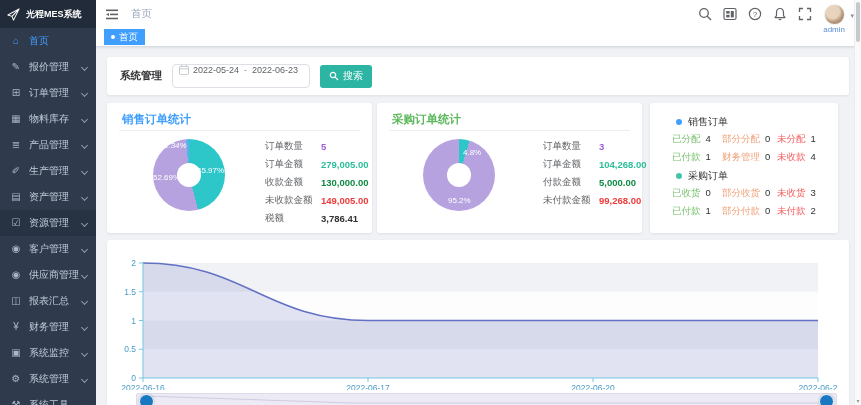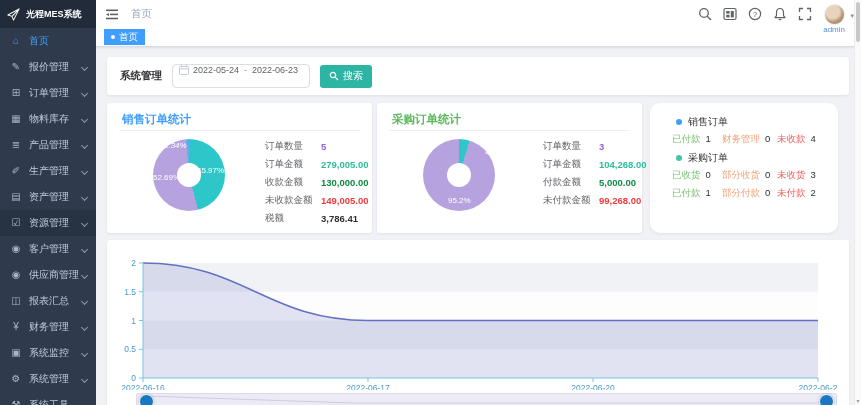--- a/index.html
+++ b/index.html
@@ -34,21 +34,21 @@
   
   .filter-card{left:11px;top:10px;width:742px;height:38px;display:flex;align-items:center;padding-left:13px;box-sizing:border-box;}
   .filter-label{font-size:10.5px;color:#303133;font-weight:bold;}
   .date-input{margin-left:10px;width:124px;height:22px;border:1px solid #dcdfe6;border-radius:4px;display:flex;align-items:flex-start;padding:0 6px;gap:4px;background:#fff;cursor:pointer;}
   .date-text{font-size:9px;color:#606266;}
   .date-sep{font-size:9px;color:#909399;margin:0 1px;}
   .search-btn{margin-left:10px;height:23px;border:none;border-radius:3px;background:#2cb5a2;color:#fff;font-size:10px;display:flex;align-items:center;gap:4px;padding:0 9px;cursor:pointer;font-family:inherit;}
   
   .sales-card{left:11px;top:56px;width:265px;height:130px;}
   .purchase-card{left:281px;top:56px;width:265px;height:130px;}
-  .status-card{left:554px;top:56px;width:188px;height:130px;border-radius:10px;}
+  .status-card{left:554px;top:56px;width:188px;height:130px;}
   .card-title{position:absolute;left:15px;top:9px;font-size:11.5px;font-weight:bold;}
   .card-title.blue{color:#409eff;}
   .card-title.green{color:#5cb85c;font-family:Liberation Serif, serif;}
   .card-divider{position:absolute;left:12px;right:12px;top:27px;height:1px;background:#efefef;}
   .donut-wrap{position:absolute;left:46px;top:36px;width:72px;height:72px;}
   .donut{position:absolute;inset:0;border-radius:50%;}
   .donut::after{content:"";position:absolute;inset:24px;background:#fff;border-radius:50%;z-index:1;}
   .donut-label{position:absolute;z-index:2;font-size:8px;color:#fff;white-space:nowrap;}
   .stats{position:absolute;top:34px;}
   .sales-card .stats{left:158px;}
@@ -282,21 +282,21 @@
             <span class="stat-value" style="color:#303133">3,786.41</span>
           </div>
         </div>
     </section>
 
     <section class="card purchase-card">
       <div class="card-title green">采购订单统计</div>
       <div class="card-divider"></div>
       <div class="donut-wrap" id="donut-wrap-1">
         <div class="donut" id="donut-1" style="background: conic-gradient(rgb(46, 199, 201) 0%, rgb(46, 199, 201) 4.8%, rgb(182, 162, 222) 4.8%, rgb(182, 162, 222) 100%);"></div>
-      <span class="donut-label" style="left: 40px; top: 9px; margin-left: 22px;">4.8%</span>
+      <span class="donut-label" style="left: 40px; top: 9px;">4.8%</span>
           <span class="donut-label" style="left: 25px; top: 57px;">95.2%</span>
         </div>
       <div class="stats" id="purchase-stats">
           <div class="stat-row">
             <span class="stat-label">订单数量</span>
             <span class="stat-value" style="color:#9a5fd4">3</span>
           </div>
           <div class="stat-row">
             <span class="stat-label">订单金额</span>
             <span class="stat-value" style="color:#2bbd9b">104,268.00</span>
@@ -310,20 +310,25 @@
             <span class="stat-value" style="color:#ee3b3b">99,268.00</span>
           </div>
         </div>
     </section>
 
     <section class="card status-card">
       <div class="status-body" id="status-body">
           <div class="sp-title">
             <span class="sp-dot" style="background:#409eff"></span>
             <span>销售订单</span>
+          </div>
+          <div class="sp-row">
+            <span class="sp-cell c0"><span class="sp-label" style="color:#78c06e">已分配</span><span class="sp-value">4</span></span>
+            <span class="sp-cell c1"><span class="sp-label" style="color:#f0a079">部分分配</span><span class="sp-value">0</span></span>
+            <span class="sp-cell c2"><span class="sp-label" style="color:#f15c5c">未分配</span><span class="sp-value">1</span></span>
           </div>
           <div class="sp-row">
             <span class="sp-cell c0"><span class="sp-label" style="color:#78c06e">已付款</span><span class="sp-value">1</span></span>
             <span class="sp-cell c1"><span class="sp-label" style="color:#f0a079">财务管理</span><span class="sp-value">0</span></span>
             <span class="sp-cell c2"><span class="sp-label" style="color:#f15c5c">未收款</span><span class="sp-value">4</span></span>
           </div>
           <div class="sp-title">
             <span class="sp-dot" style="background:#42c6a5"></span>
             <span>采购订单</span>
           </div>

